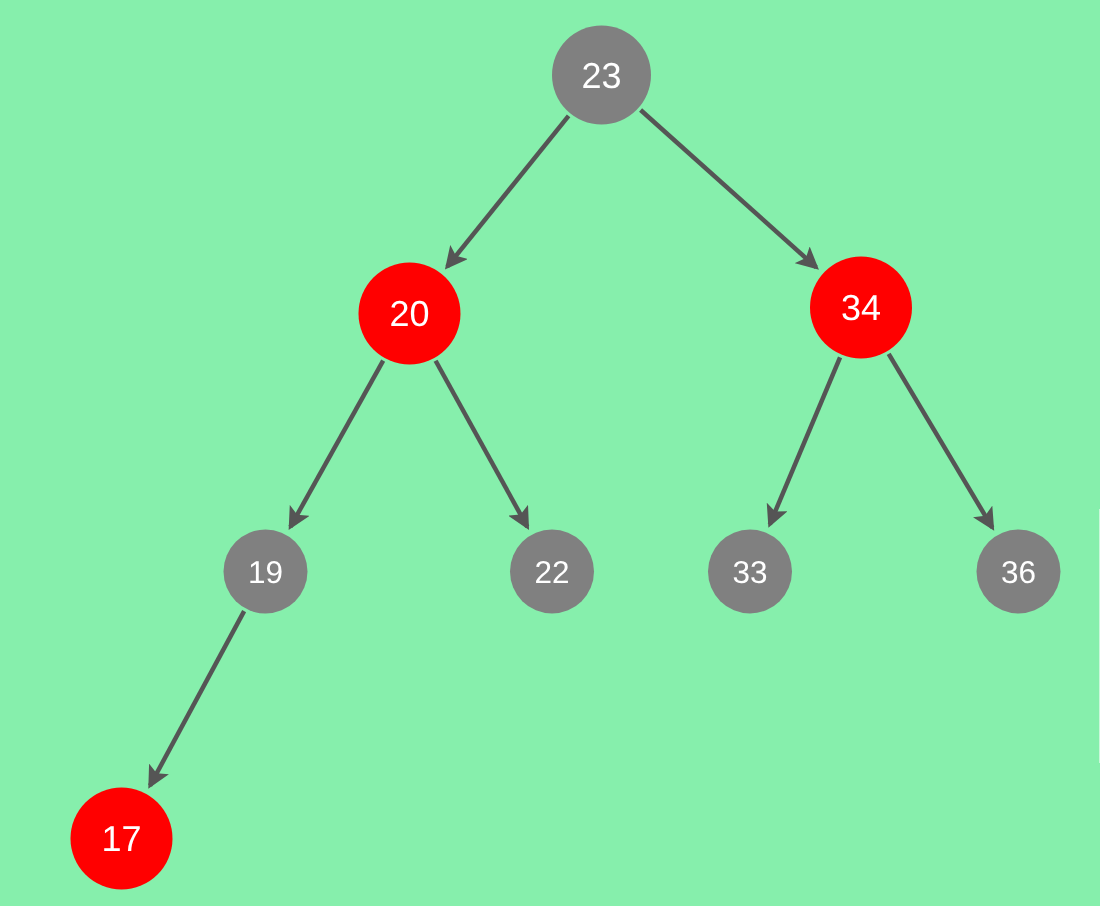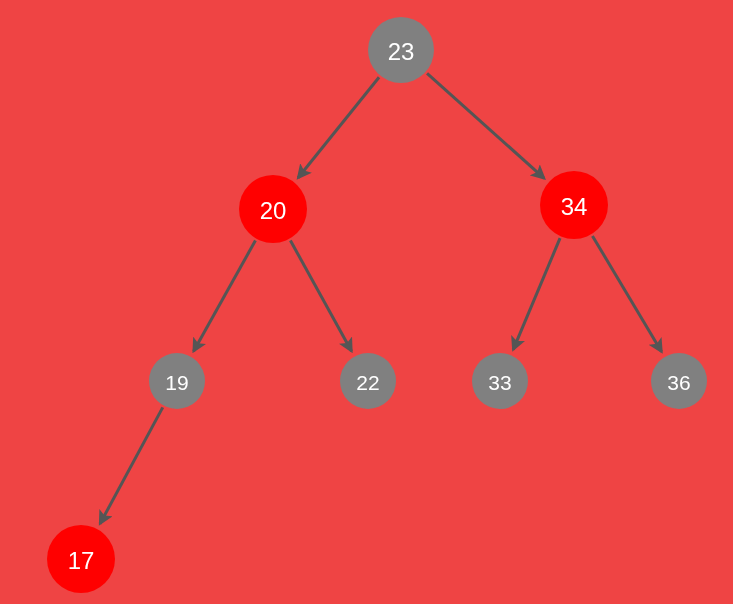--- a/index.html
+++ b/index.html
@@ -7,21 +7,21 @@
     padding: 0;
     background: #ffffff;
   }
   body {
     font-family: "Liberation Sans", sans-serif;
   }
   #tree-canvas-wrap {
     position: relative;
     width: 733px;
     height: 604px;
-    background: #ef4444;
+    background: #86efac;
     overflow: hidden;
   }
   svg#tree-svg {
     position: absolute;
     left: 0;
     top: 0;
     width: 733px;
     height: 604px;
     display: block;
   }

